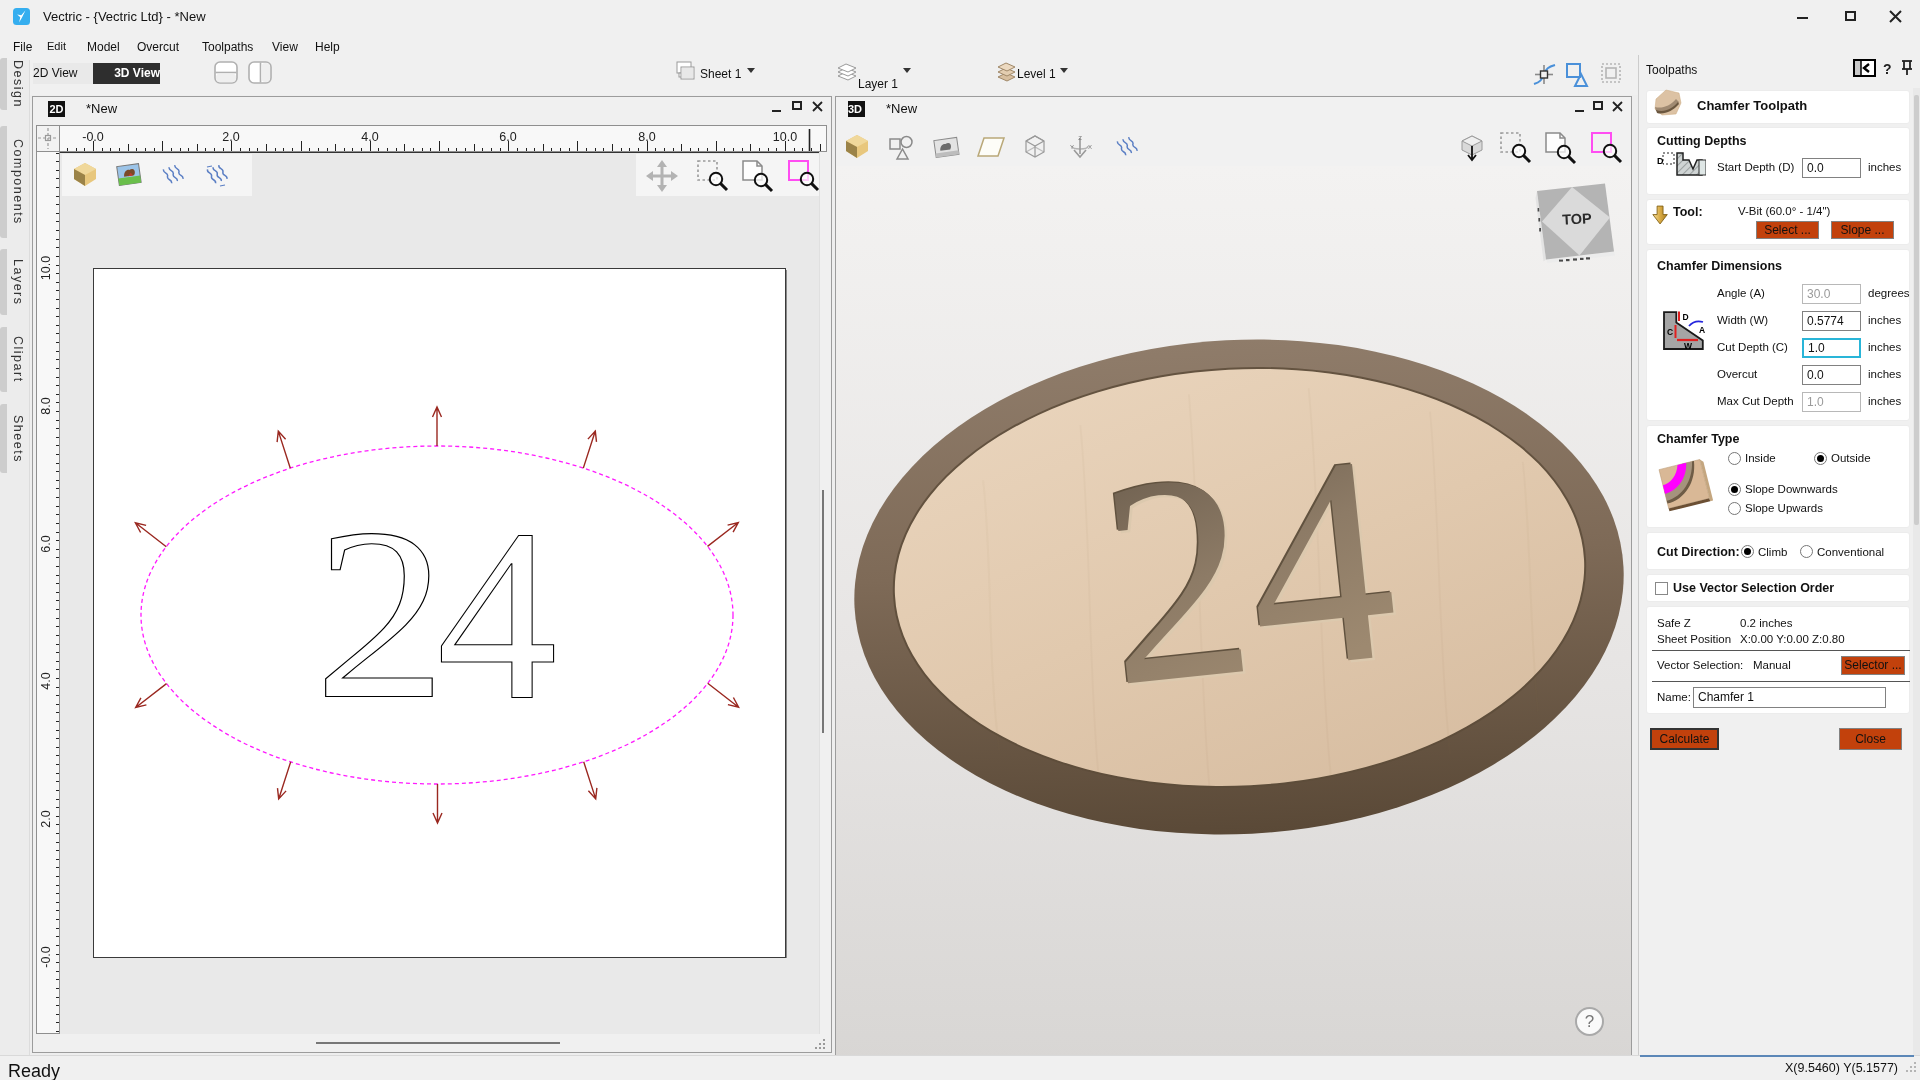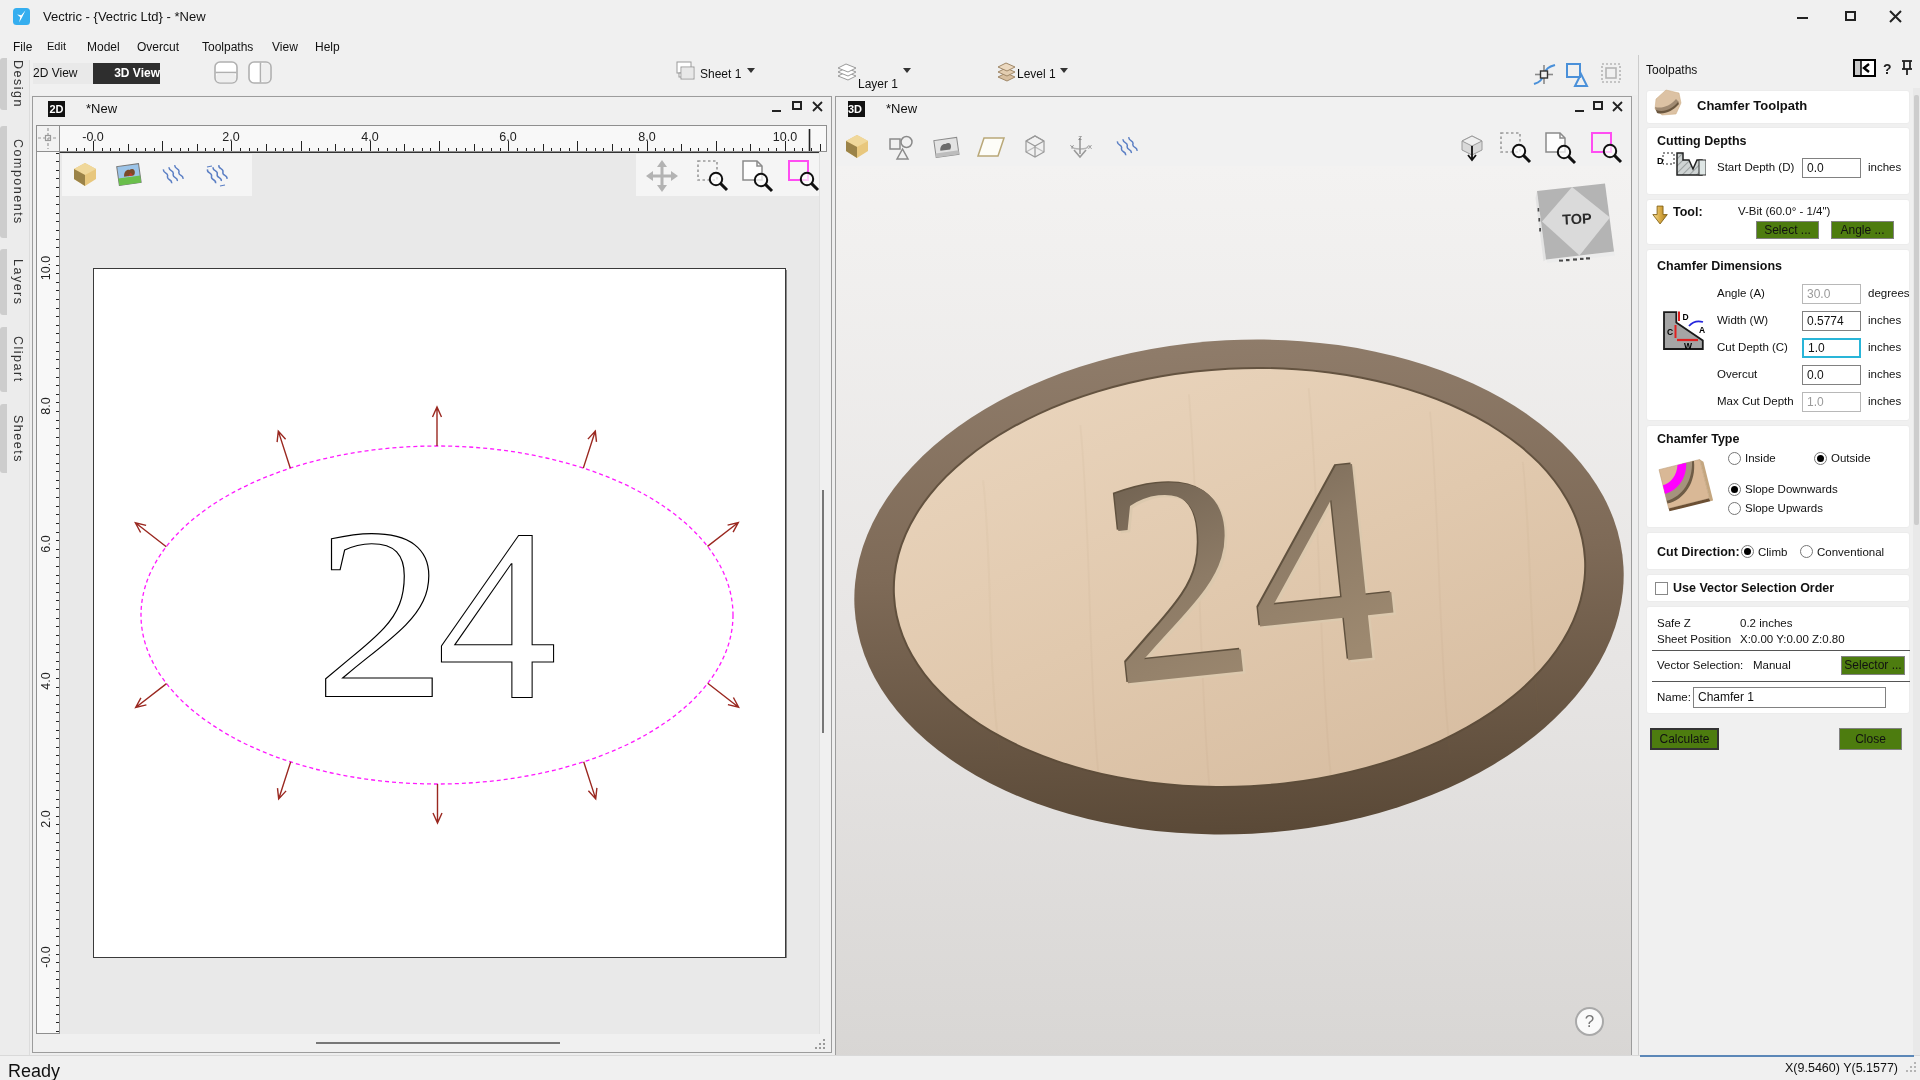--- a/index.html
+++ b/index.html
@@ -2,21 +2,21 @@
 <html><head><meta charset="utf-8"><style>
 *{margin:0;padding:0;box-sizing:border-box}
 html,body{width:1920px;height:1080px;overflow:hidden}
 body{font-family:"Liberation Sans",sans-serif;background:#f0f0f0;position:relative;font-size:12px;color:#111}
 .abs{position:absolute}
 .b{font-weight:bold}
 svg{display:block}
 .card{position:absolute;left:1646px;width:264px;background:#fff;border:1px solid #ececec;border-radius:3px}
 .inp{position:absolute;background:#fff;border:1px solid #818181;font-size:12px;color:#111;padding:1px 4px;line-height:16px}
 .lbl{position:absolute;font-size:11.5px;color:#111;white-space:nowrap}
-.btn{position:absolute;background:#4d7c0f;border:1px solid #828282;font-size:12px;color:#111;text-align:center}
+.btn{position:absolute;background:#c2410c;border:1px solid #828282;font-size:12px;color:#111;text-align:center}
 .rad{position:absolute;width:13px;height:13px;border:1px solid #777;border-radius:50%;background:#fff}
 .rad.on:after{content:"";position:absolute;left:2px;top:2px;width:7px;height:7px;border-radius:50%;background:#000}
 </style></head><body>
 
 <div class="abs" style="left:0;top:0;width:1920px;height:33px;background:#f0f0f0"></div>
 <svg class="abs" style="left:13px;top:8px" width="17" height="17" viewBox="0 0 17 17">
     <rect x="0" y="0" width="17" height="17" rx="3.5" fill="#35aeef"></rect>
     <path d="M12.4 2.6 L8.3 7.2 L4.2 6.6 L7.3 9.3 L6.1 14.4 L9.0 9.6 Z" fill="#fff"></path>
   </svg>
 <div class="abs" style="left:43px;top:9px;font-size:13px">Vectric - {Vectric Ltd} - *New</div>
@@ -425,21 +425,21 @@
         <stop offset="0" stop-color="#f6df9a"></stop>
         <stop offset="0.5" stop-color="#d9ab45"></stop>
         <stop offset="1" stop-color="#a97c1e"></stop>
       </linearGradient>
     </defs>
     <path d="M6 1 L13 1 L13 11 L18 11 L9.5 22 L1 11 L6 11 Z" fill="url(#gold)" stroke="#7d5c12" stroke-width="1"></path>
   </svg>
 <div class="abs b" style="left:1673px;top:205px;font-size:12.5px">Tool:</div>
 <div class="lbl" style="left:1738px;top:205px">V-Bit (60.0° - 1/4")</div>
 <div class="btn" style="left:1756px;top:221px;width:63px;height:18px;line-height:16px">Select ...</div>
-<div class="btn" style="left:1831px;top:221px;width:63px;height:18px;line-height:16px">Angle ...</div>
+<div class="btn" style="left:1831px;top:221px;width:63px;height:18px;line-height:16px">Slope ...</div>
 <div class="card" style="top:249px;height:172px"></div>
 <div class="abs b" style="left:1657px;top:259px;font-size:12.5px">Chamfer Dimensions</div>
 <svg class="abs" style="left:1658px;top:306px" width="52" height="44" viewBox="0 0 52 44">
     <path d="M6 6.2 L18.3 6.2 L18.3 16.4 L44.8 34.5 L44.8 43 L6 43 Z" fill="#a5a5a5" stroke="#1a1a1a" stroke-width="1.8"></path>
     <line x1="21" y1="5.5" x2="21" y2="15" stroke="#e02020" stroke-width="2"></line>
     <text x="24.5" y="14" font-size="8.5" font-weight="bold">D</text>
     <line x1="17.5" y1="19" x2="17.5" y2="32" stroke="#e02020" stroke-width="2"></line>
     <text x="9" y="29" font-size="8.5" font-weight="bold">C</text>
     <line x1="19" y1="34" x2="40" y2="34" stroke="#e02020" stroke-width="2.2"></line>
     <text x="26" y="42.5" font-size="8.5" font-weight="bold">W</text>

